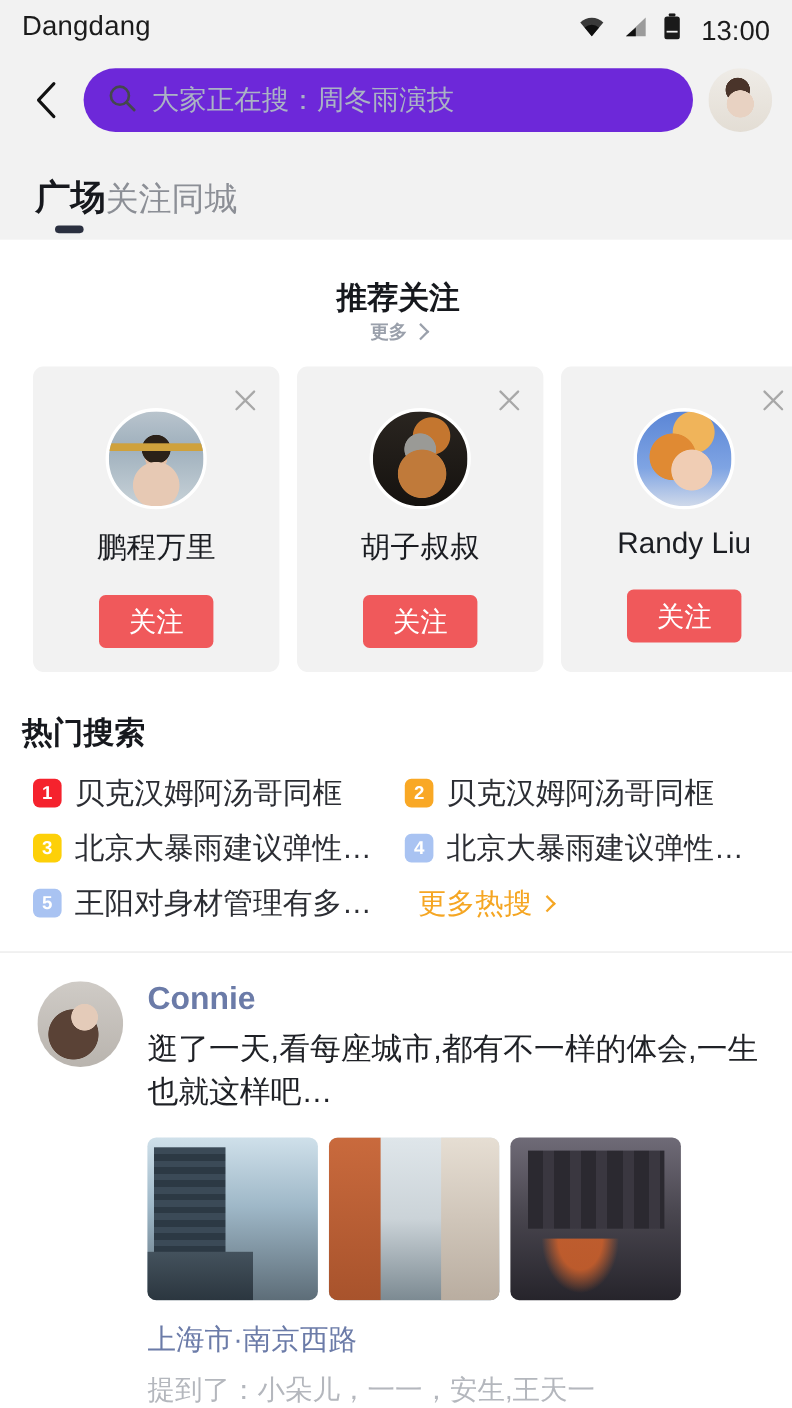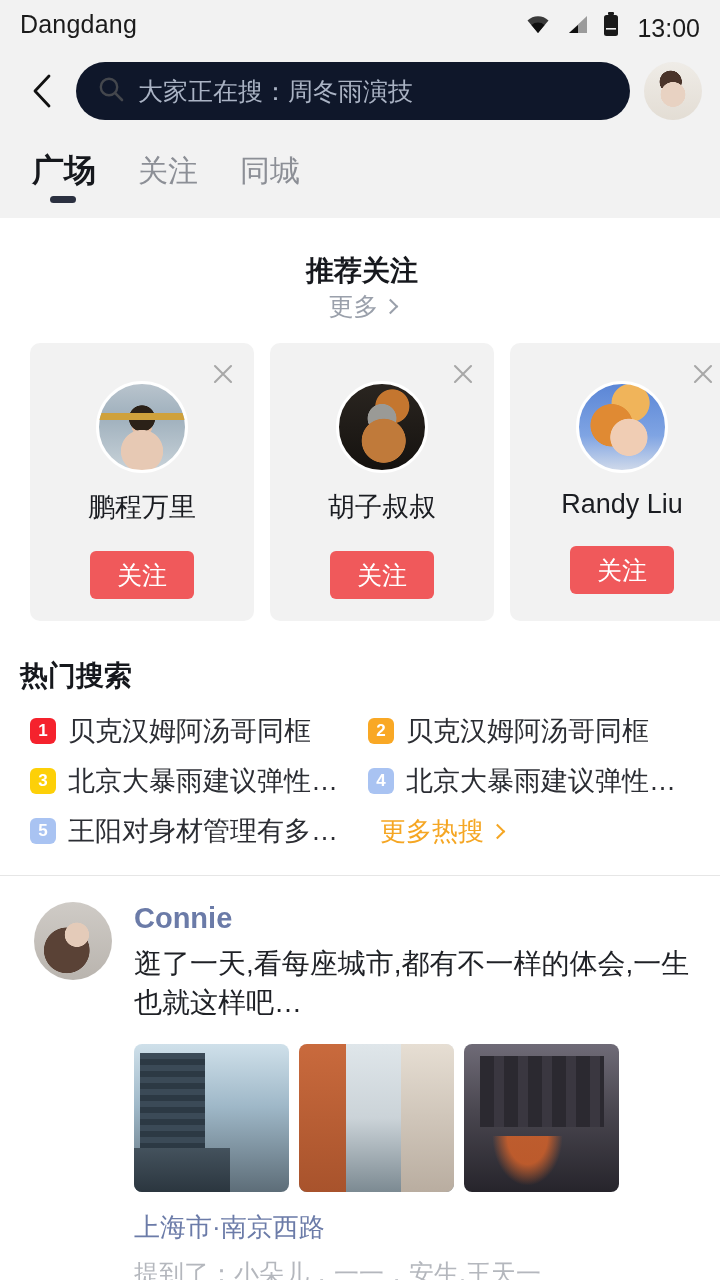--- a/index.html
+++ b/index.html
@@ -29,59 +29,59 @@
   
   .searchrow {
     height: 86px; display: flex; align-items: center;
     padding: 0 18px 0 22px; gap: 14px;
   }
   .back-btn {
     width: 40px; height: 46px; display: flex; align-items: center; justify-content: center;
     flex: 0 0 auto; cursor: pointer;
   }
   .searchbox {
-    flex: 1 1 auto; height: 58px; background: #0f172a; border-radius: 29px;
+    flex: 1 1 auto; height: 58px; background: #6d28d9; border-radius: 29px;
     display: flex; align-items: center; padding: 0 22px; gap: 14px;
   }
   .search-input {
     border: none; outline: none; background: transparent;
     font-size: 25px; color: #a9b2c4; width: 100%;
     font-family: "Liberation Sans", "DejaVu Sans", sans-serif;
   }
   .search-input::placeholder { color: #aab3c4; }
   .avatar-me {
     width: 58px; height: 58px; border-radius: 50%; flex: 0 0 auto;
     overflow: hidden; position: relative;
     background: linear-gradient(160deg,#f0eeea 0%,#e6e1da 55%,#ded7cd 100%);
   }
 
   
   .tabs {
-    display: flex; align-items: center; gap: 42px;
+    display: flex; align-items: flex-end; 
     padding: 6px 0 0 32px; height: 84px;
   }
   .tab {
     position: relative; padding-bottom: 16px; cursor: pointer;
     font-size: 30px; color: #8c8f96;
   }
   .tab.active { color: #16181d; font-weight: bold; font-size: 32px; }
   .tab.active .tab-underline {
     position: absolute; left: 18px; bottom: 6px;
     width: 26px; height: 7px; border-radius: 4px; background: #2b3040;
   }
 
   
   .section-rec { background: #fff; padding: 0 0 0 0; }
   .sec-head {
     display: flex; align-items: center; justify-content: space-between;
     padding: 34px 26px 20px 30px;
     flex-direction: column;
   }
   .sec-title { font-size: 28px; font-weight: bold; color: #16181d; }
-  .sec-more { display: flex; align-items: center; gap: 6px; font-size: 25px; color: #9aa0ab; cursor: pointer; }
+  .sec-more { display: flex; align-items: center; gap: 6px; font-size: 17px; color: #9aa0ab; cursor: pointer; font-weight: bold; }
   .chev { display: inline-block; width: 11px; height: 11px;
     border-top: 2.5px solid currentColor; border-right: 2.5px solid currentColor;
     transform: rotate(45deg); }
 
   .cards { display: flex; gap: 16px; padding: 0 0 0 30px; overflow: hidden; }
   .ucard {
     flex: 0 0 224px; height: 278px; background: #f2f2f2; border-radius: 10px;
     position: relative; display: flex; flex-direction: column; align-items: center;
     padding-top: 38px;
   }

